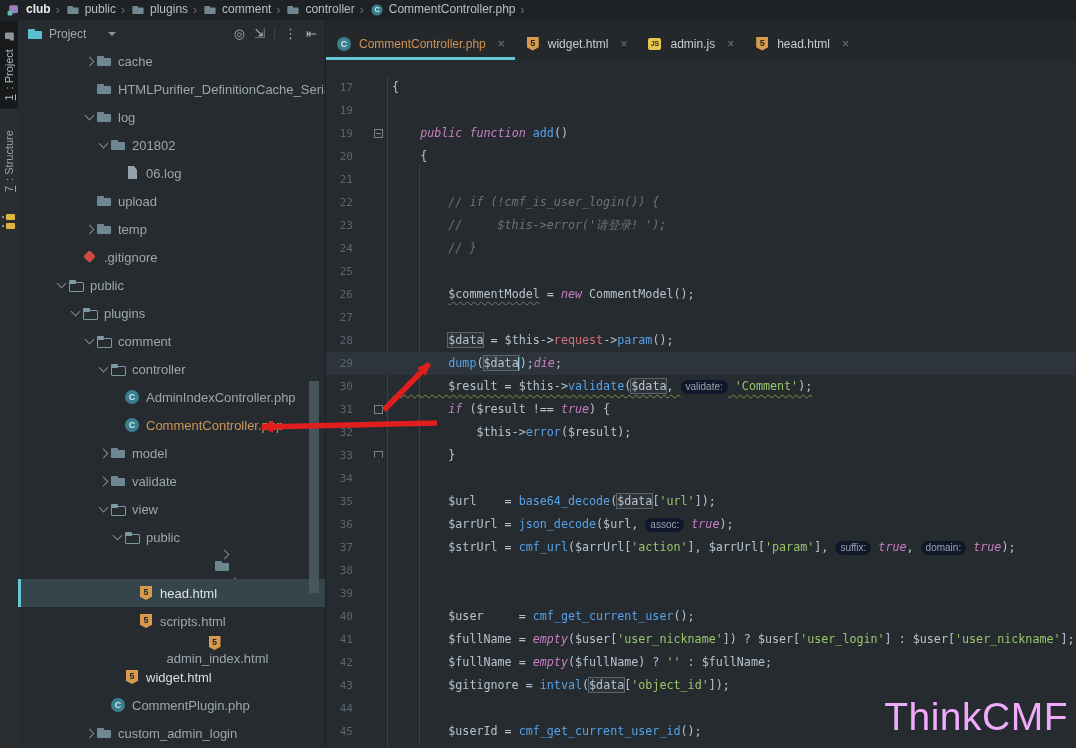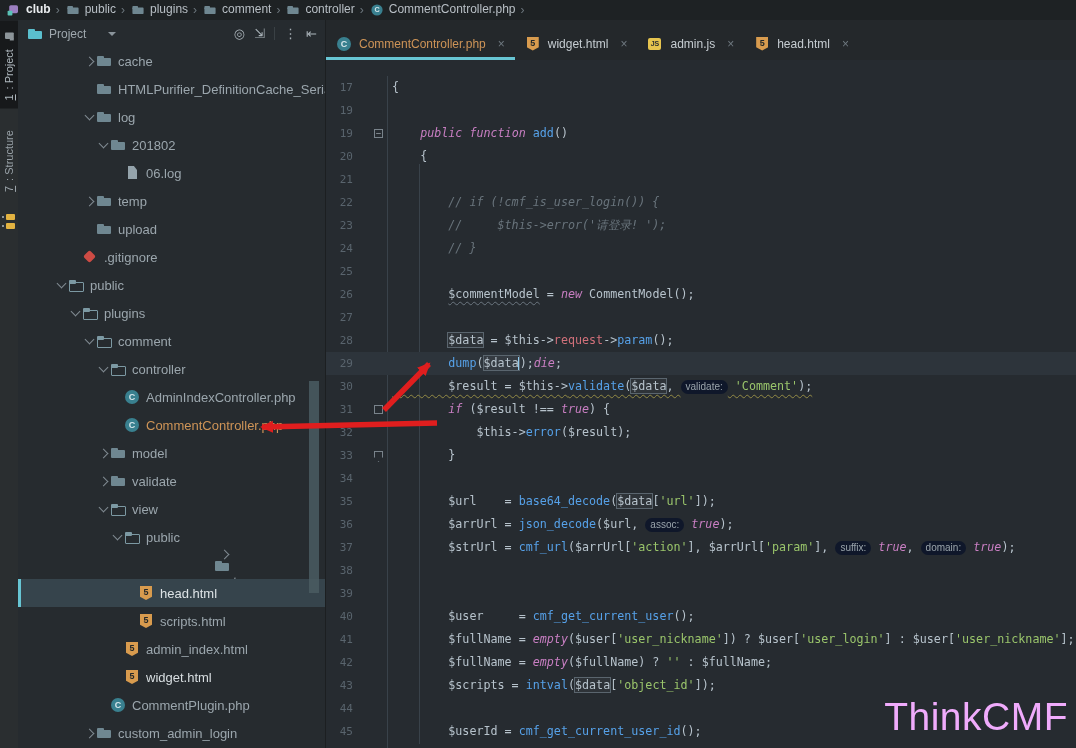--- a/index.html
+++ b/index.html
@@ -187,30 +187,30 @@
           </span>
           <span class="ic ic-folder"></span>
           <span>201802</span>
         </div>
         <div class="row" style="padding-left: 92px;">
           <span class="chevbox"></span>
           <span class="ic ic-file"></span>
           <span>06.log</span>
         </div>
         <div class="row" style="padding-left: 64px;">
+          <span class="chevbox"></span>
+          <span class="ic ic-folder"></span>
+          <span>upload</span>
+        </div>
+        <div class="row" style="padding-left: 64px;">
           <span class="chevbox">
             <span class="chev right"></span>
           </span>
           <span class="ic ic-folder"></span>
           <span>temp</span>
-        </div>
-        <div class="row" style="padding-left: 64px;">
-          <span class="chevbox"></span>
-          <span class="ic ic-folder"></span>
-          <span>upload</span>
         </div>
         <div class="row" style="padding-left: 50px;">
           <span class="chevbox"></span>
           <span class="ic ic-git"></span>
           <span>.gitignore</span>
         </div>
         <div class="row" style="padding-left: 36px;">
           <span class="chevbox">
             <span class="chev down"></span>
           </span>
@@ -286,21 +286,21 @@
         <div class="row white selected" style="padding-left: 106px;">
           <span class="chevbox"></span>
           <span class="ic ic-html"></span>
           <span>head.html</span>
         </div>
         <div class="row" style="padding-left: 106px;">
           <span class="chevbox"></span>
           <span class="ic ic-html"></span>
           <span>scripts.html</span>
         </div>
-        <div class="row" style="padding-left: 92px;">
+        <div class="row" style="padding-left: 92px; flex-direction: column;">
           <span class="chevbox"></span>
           <span class="ic ic-html"></span>
           <span>admin_index.html</span>
         </div>
         <div class="row white" style="padding-left: 92px;">
           <span class="chevbox"></span>
           <span class="ic ic-html"></span>
           <span>widget.html</span>
         </div>
         <div class="row" style="padding-left: 78px;">
@@ -477,21 +477,21 @@
           <span class="codetext"><span>        $fullName = </span><span class="kw">empty</span><span>($user[</span><span class="str">'user_nickname'</span><span>]) ? $user[</span><span class="str">'user_login'</span><span>] : $user[</span><span class="str">'user_nickname'</span><span>];</span></span>
         </div>
         <div class="cline">
           <span class="lnum">42</span>
           <span class="foldcol"></span>
           <span class="codetext"><span>        $fullName = </span><span class="kw">empty</span><span>($fullName) ? </span><span class="str">''</span><span> : $fullName;</span></span>
         </div>
         <div class="cline">
           <span class="lnum">43</span>
           <span class="foldcol"></span>
-          <span class="codetext"><span>        $scripts = </span><span class="fn">intval</span><span>(</span><span class="box">$data</span><span>[</span><span class="str">'object_id'</span><span>]);</span></span>
+          <span class="codetext"><span>        $gitignore = </span><span class="fn">intval</span><span>(</span><span class="box">$data</span><span>[</span><span class="str">'object_id'</span><span>]);</span></span>
         </div>
         <div class="cline">
           <span class="lnum">44</span>
           <span class="foldcol"></span>
           <span class="codetext"></span>
         </div>
         <div class="cline">
           <span class="lnum">45</span>
           <span class="foldcol"></span>
           <span class="codetext"><span>        $userId = </span><span class="fn">cmf_get_current_user_id</span><span>();</span></span>

